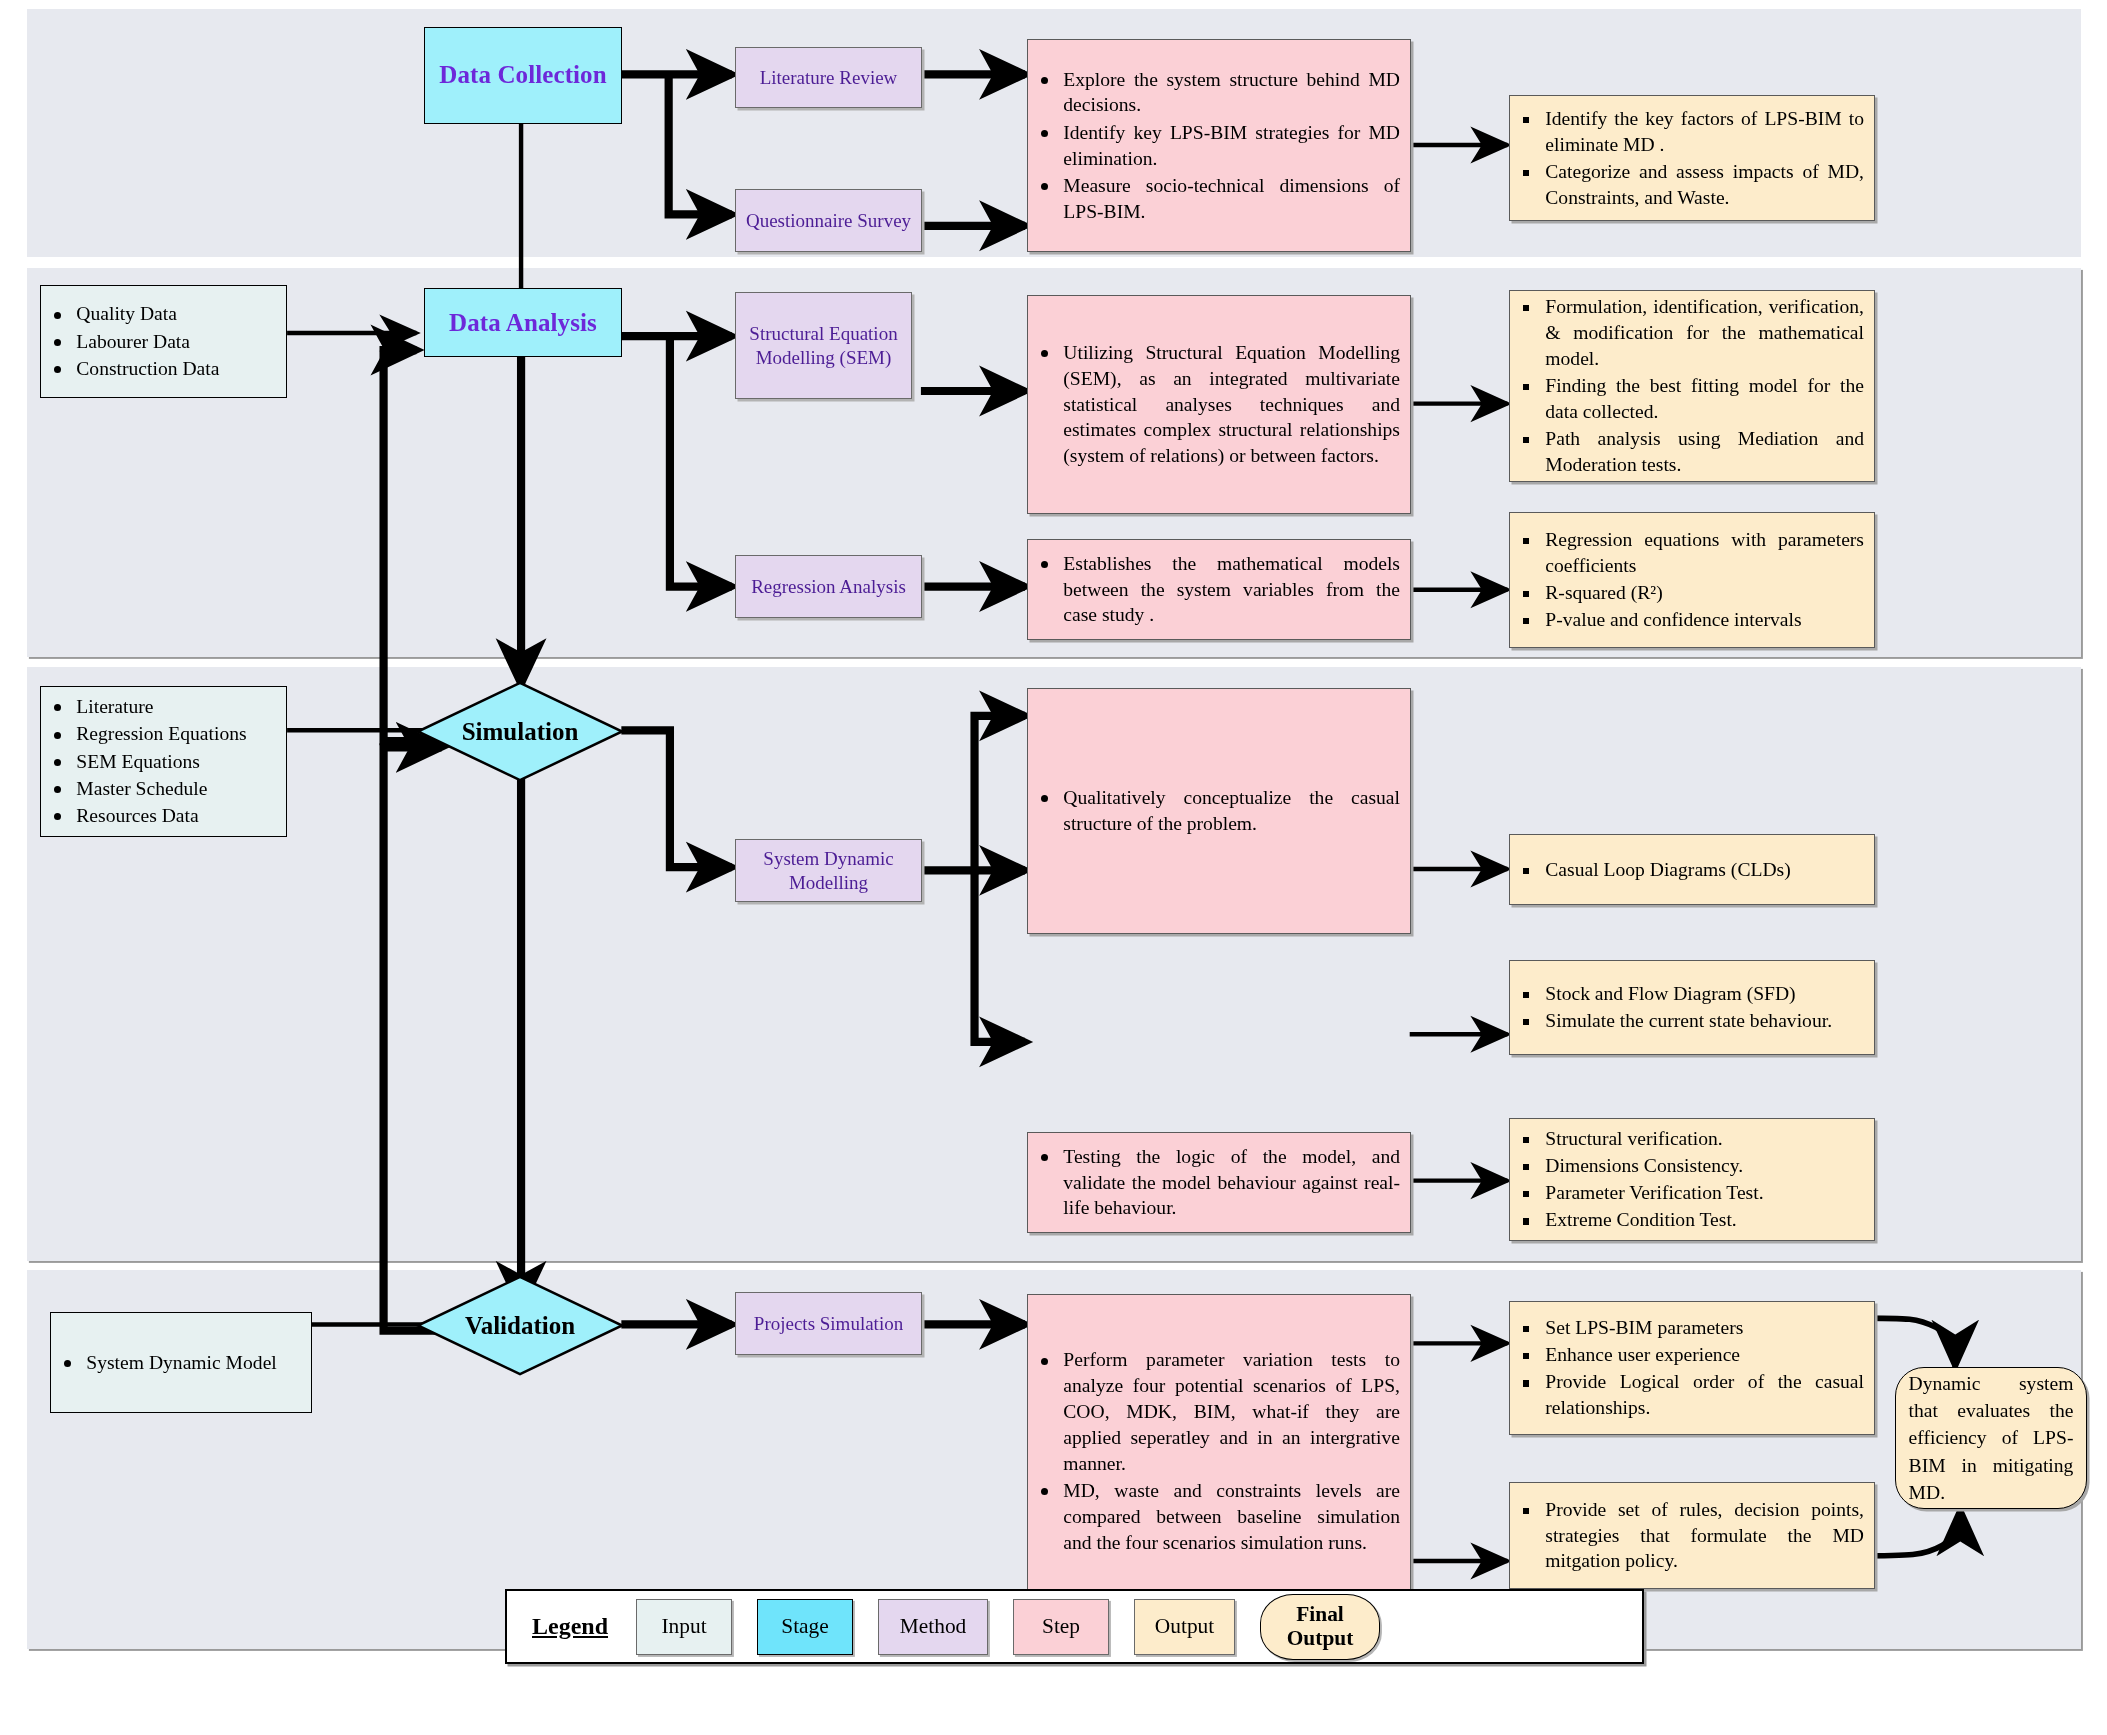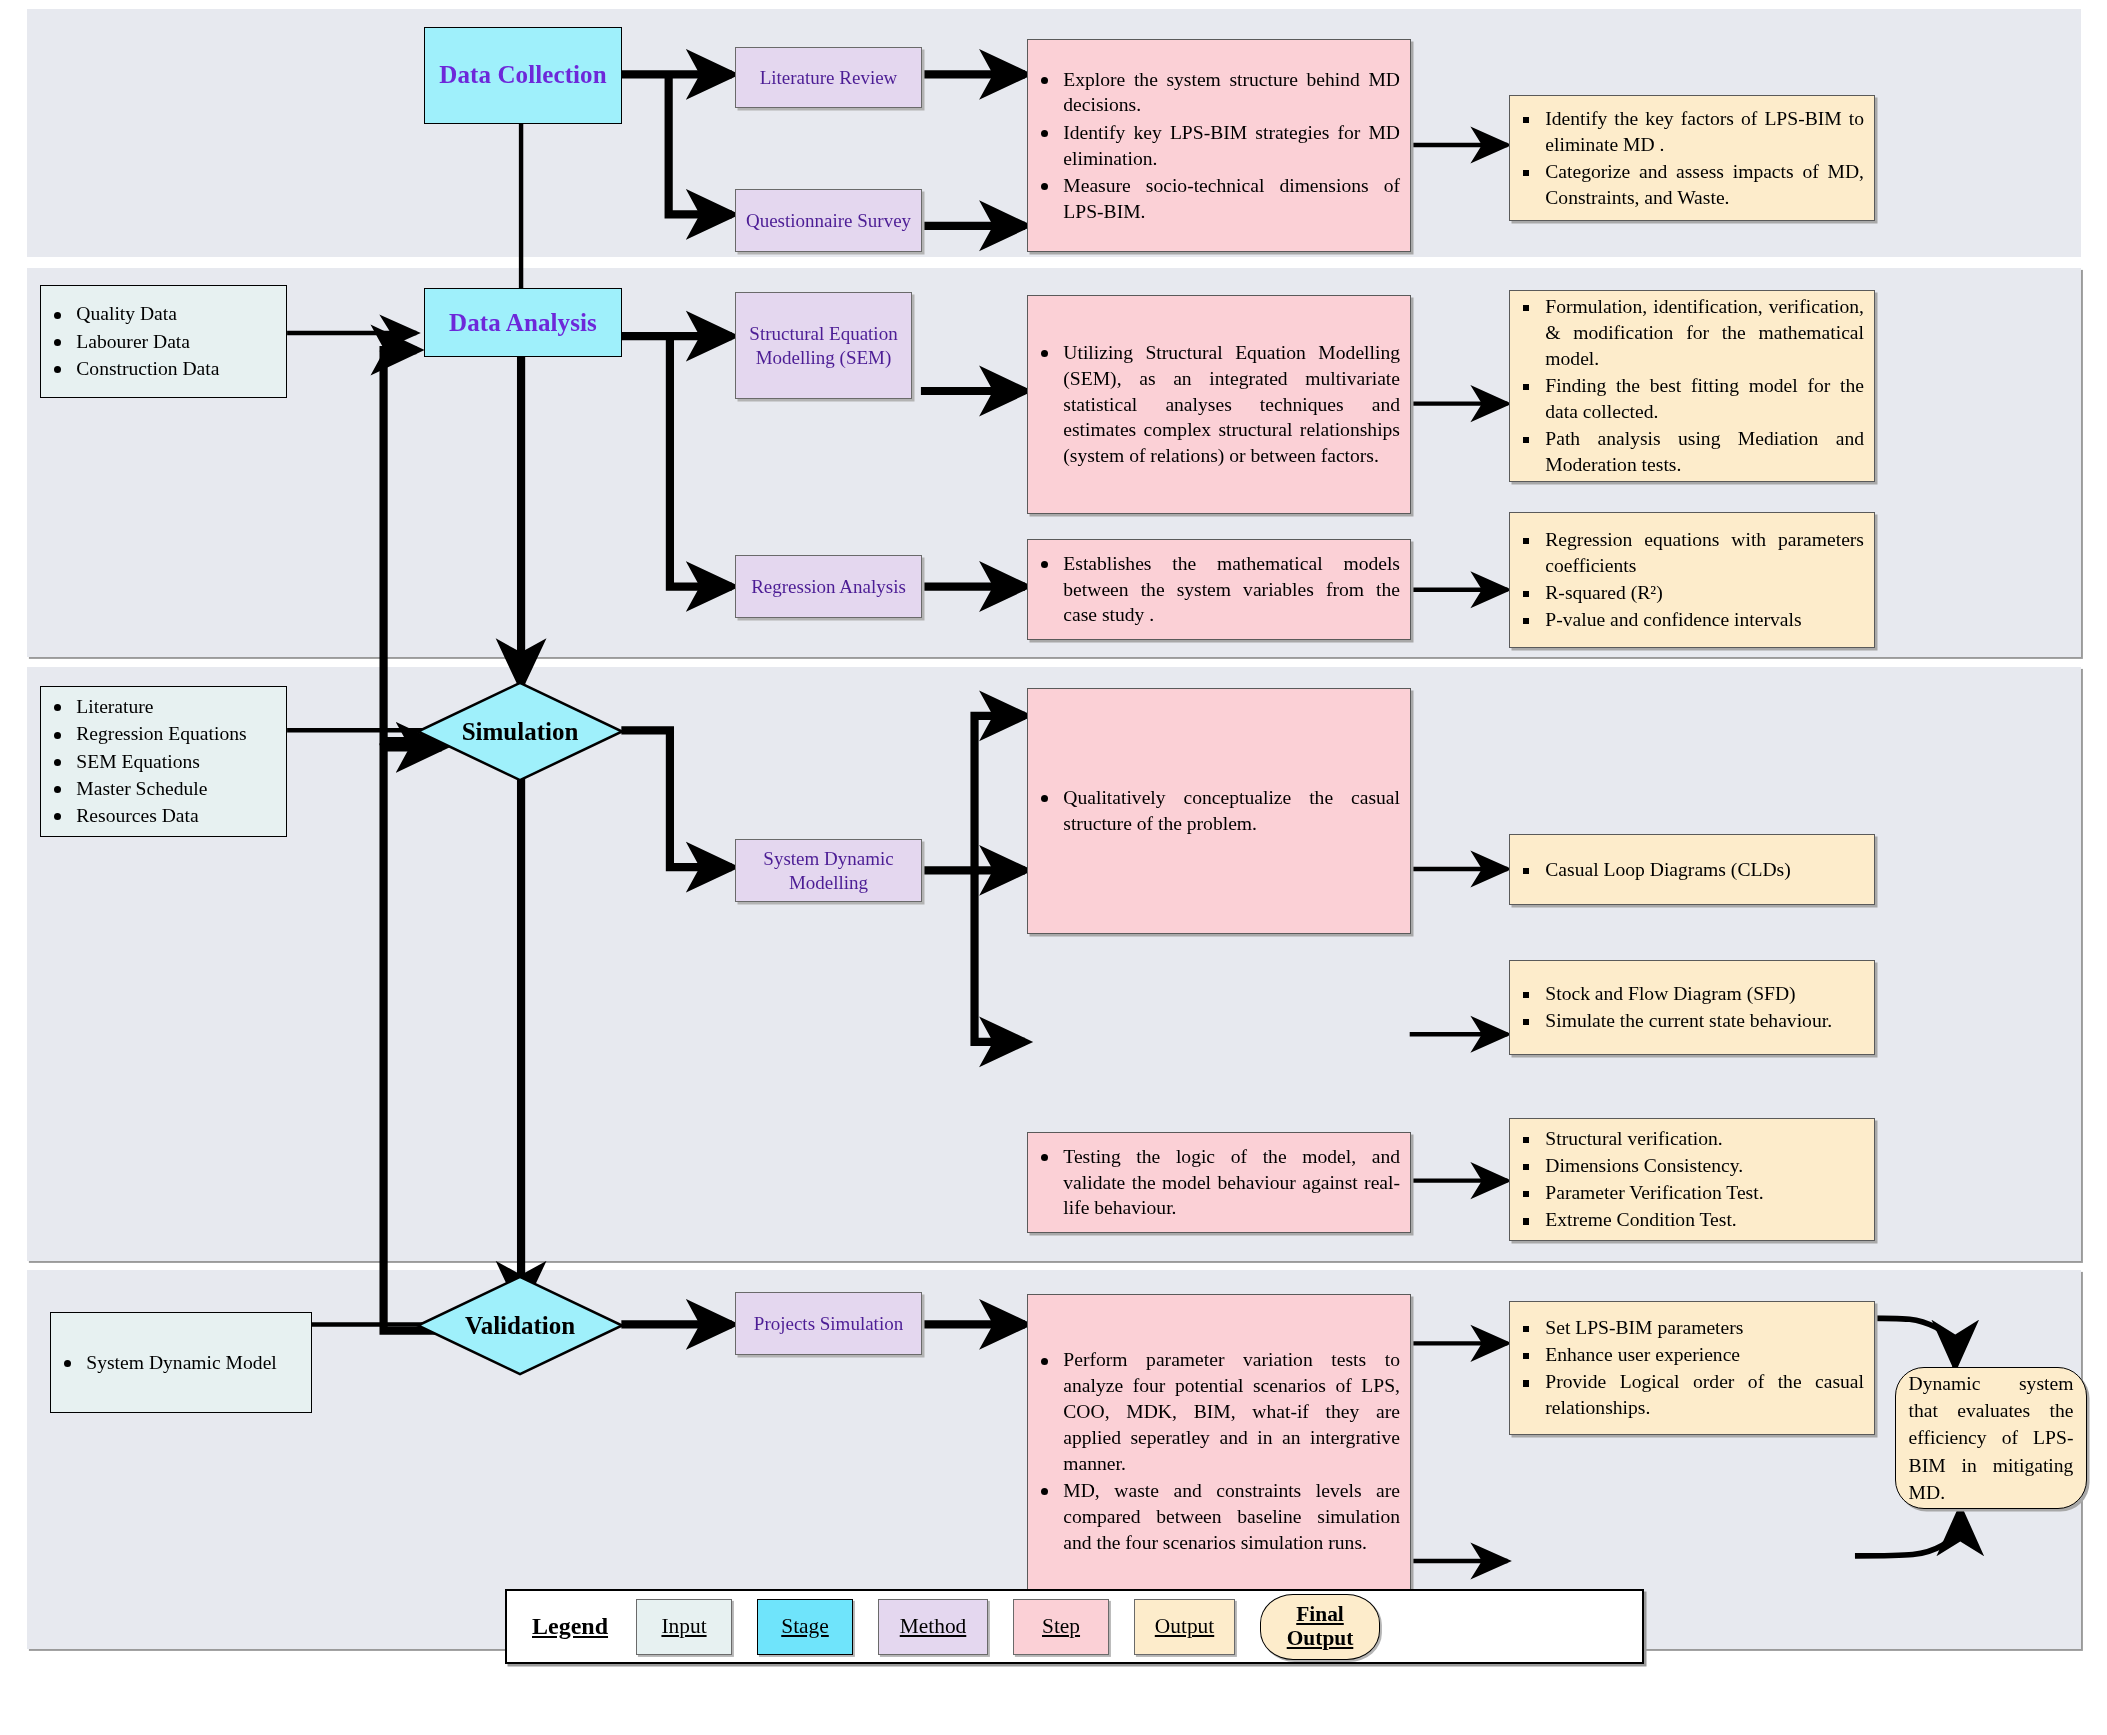--- a/index.html
+++ b/index.html
@@ -268,26 +268,31 @@
   </div>
 
   <div class="output boxpad" style="position:absolute;left:1509px;top:1301px;width:366px;height:134px;">
     <ul class="blist sq">
       <li>Set LPS-BIM parameters</li>
       <li>Enhance user experience</li>
       <li>Provide Logical order of the casual relationships.</li>
     </ul>
   </div>
 
+  <div class="output boxpad" style="position:absolute;left:1509px;top:1482px;width:366px;height:107px;">
+    <ul class="blist sq">
+      <li>Provide set of rules, decision points, strategies that formulate the MD mitgation policy.</li>
+    </ul>
+  </div>
 
   <div class="finalout plaintext" style="position:absolute;left:1895px;top:1367px;width:192px;height:142px;">
     <span>Dynamic system that evaluates the efficiency of LPS-BIM in mitigating MD.</span>
   </div>
 
-  <div class="legendbar" style="left:505px;top:1589px;width:1135px;height:71px;text-decoration:underline;">
+  <div class="legendbar" style="left:505px;top:1589px;width:1135px;height:71px;">
     <div class="legend-title">Legend</div>
     <div class="legend-item lg-input">
       <span>Input</span>
     </div>
     <div class="legend-item lg-stage">
       <span>Stage</span>
     </div>
     <div class="legend-item lg-method">
       <span>Method</span>
     </div>

